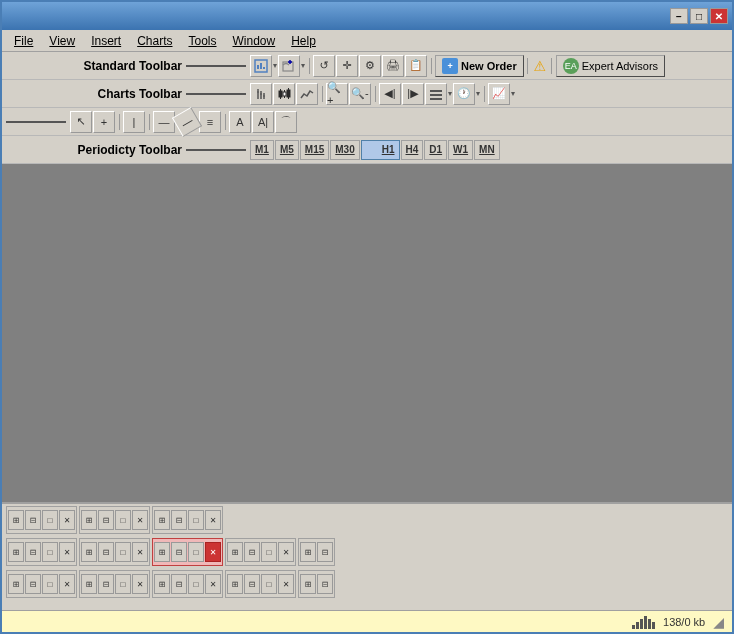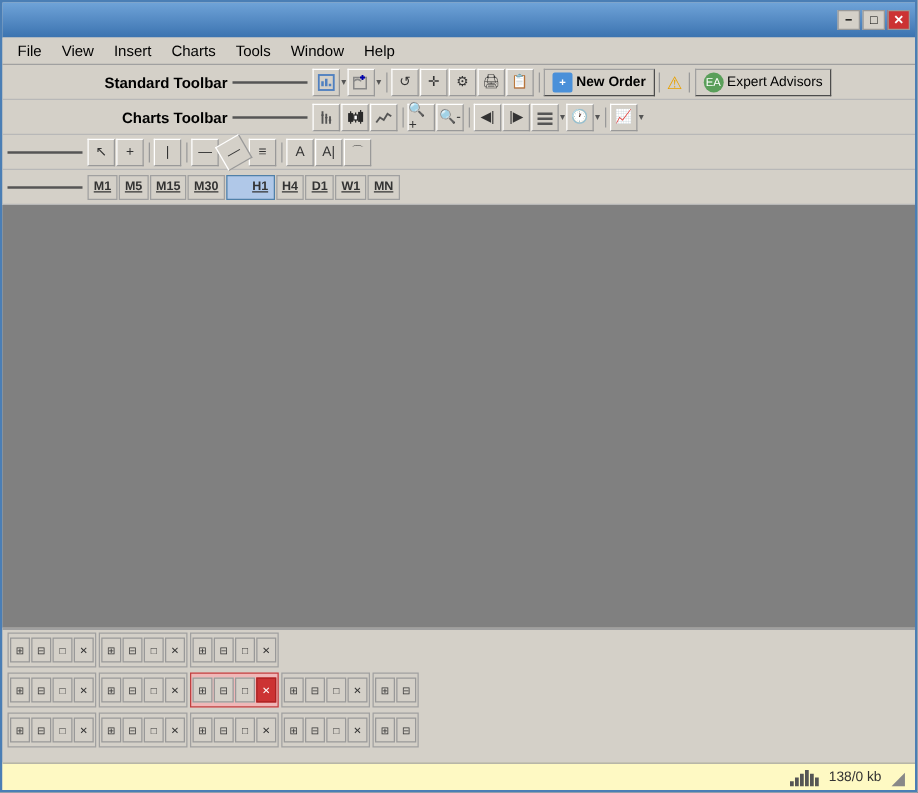--- a/index.html
+++ b/index.html
@@ -59,20 +59,21 @@
 
     
     .menu-bar {
       height: 22px;
       background: #d4d0c8;
       display: flex;
       align-items: center;
       padding: 0 4px;
       border-bottom: 1px solid #a0a0a0;
       flex-shrink: 0;
+      text-decoration: underline;
     }
     .menu-item {
       padding: 2px 8px;
       cursor: pointer;
       font-size: 12px;
       color: #000;
     }
 
     
     .toolbars {
@@ -451,20 +452,21 @@
         <div class="tb-btn" style="transform: rotate(-30deg);">—</div>
         <div class="tb-btn">≡</div>
         <div class="tb-sep"></div>
         <div class="tb-btn">A</div>
         <div class="tb-btn">A|</div>
         <div class="tb-btn">⌒</div>
       </div>
     </div>
 
     <div class="toolbar-row">
+      <span class="toolbar-label">Periodicty Toolbar</span>
       <div class="toolbar-separator-line"></div>
       <div class="toolbar-buttons">
         <div class="period-btn">M1</div>
         <div class="period-btn">M5</div>
         <div class="period-btn">M15</div>
         <div class="period-btn">M30</div>
         <div class="period-btn active">H1</div>
         <div class="period-btn">H4</div>
         <div class="period-btn">D1</div>
         <div class="period-btn">W1</div>

